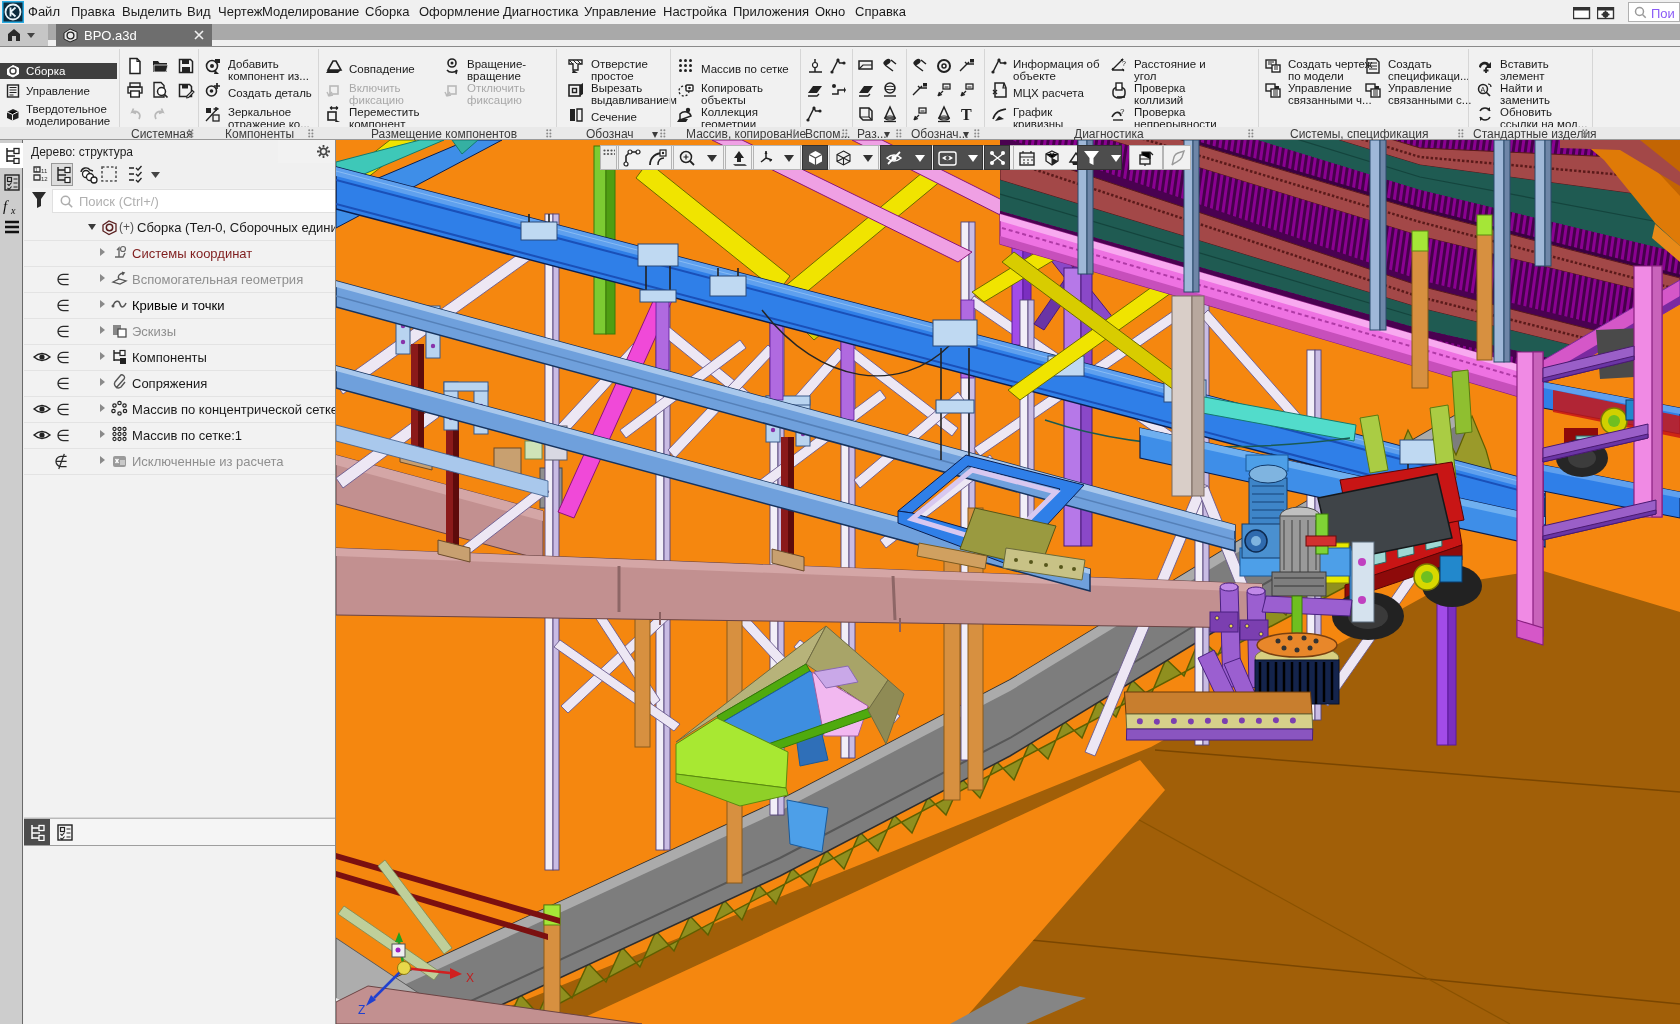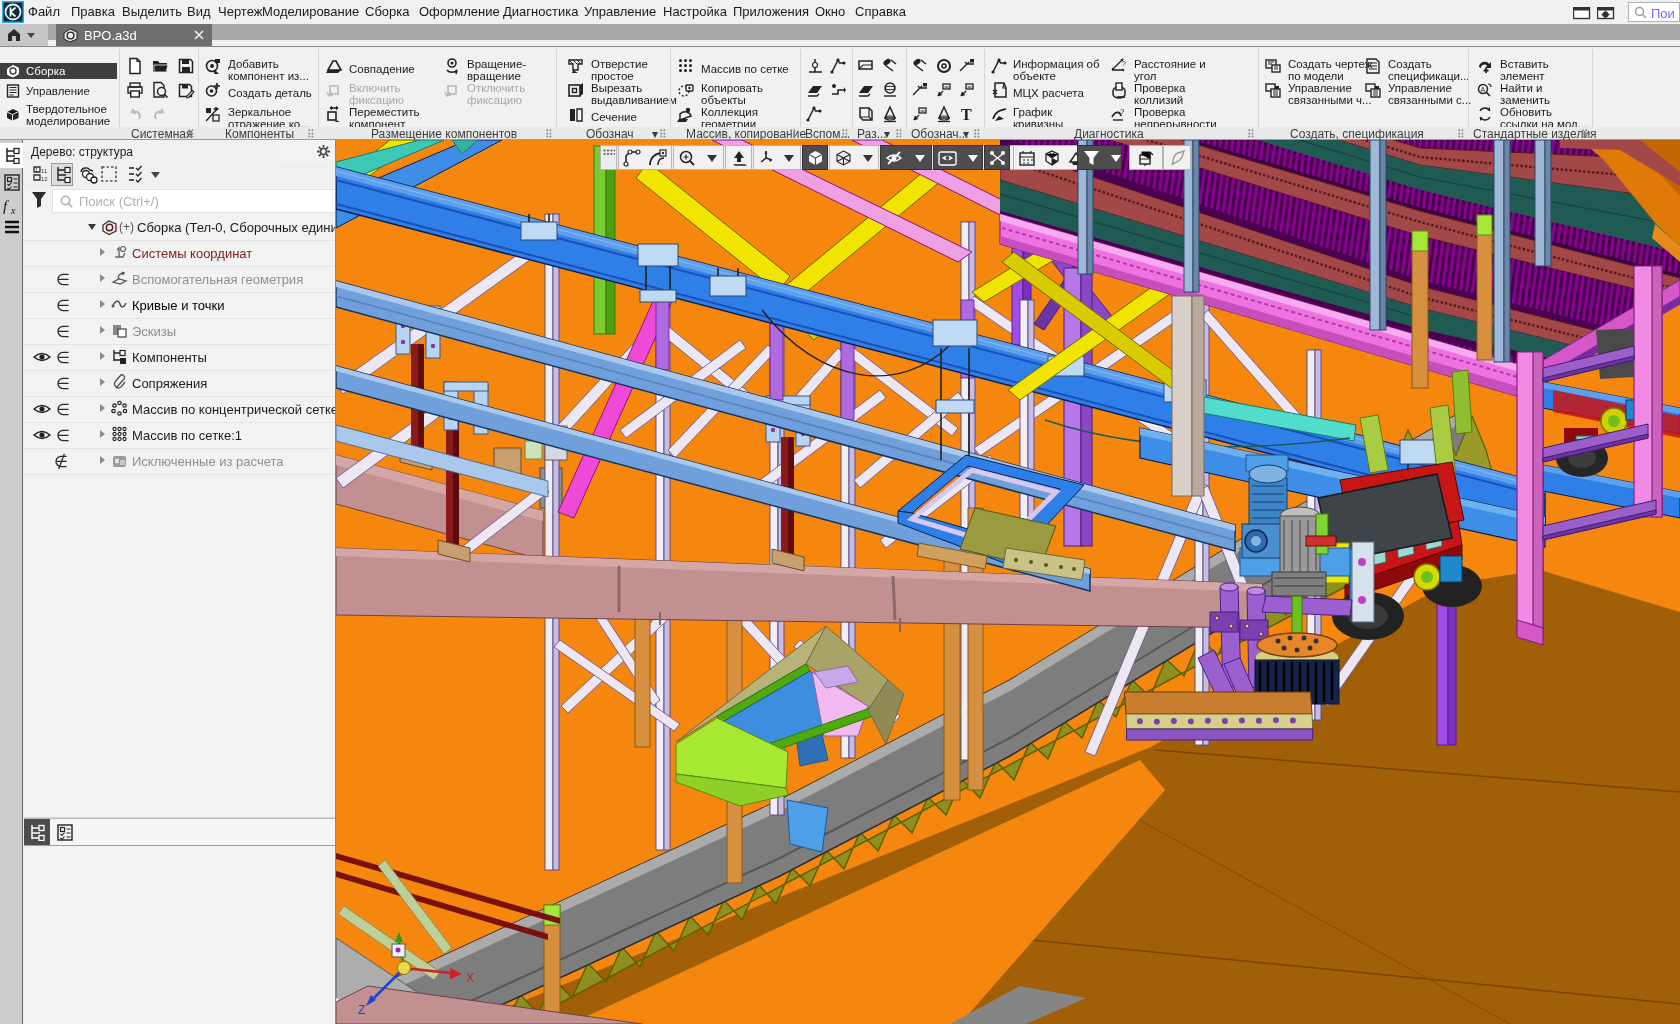--- a/index.html
+++ b/index.html
@@ -544,21 +544,21 @@
   <span class="glabel" style="left:371px">Размещение компонентов</span>
   <span class="glabel" style="left:586px">Обознач</span>
     <span class="glabel" style="left:652px">▾</span>
   <span class="glabel" style="left:686px">Массив, копирование</span>
   <span class="glabel" style="left:805px">Вспом...</span>
   <span class="glabel" style="left:857px">Раз...</span>
     <span class="glabel" style="left:884px">▾</span>
   <span class="glabel" style="left:911px">Обознач...</span>
     <span class="glabel" style="left:963px">▾</span>
   <span class="glabel" style="left:1074px">Диагностика</span>
-  <span class="glabel" style="left:1290px">Создать, спецификация</span>
+  <span class="glabel" style="left:1290px">Системы, спецификация</span>
   <span class="glabel" style="left:1473px">Стандартные изделия</span>
   <svg class="abs" style="left:188px;top:2px" width="6" height="9">
       <g fill="#8a8a8a">
         <circle cx="1.2" cy="1.2" r="1"></circle>
         <circle cx="4.4" cy="1.2" r="1"></circle>
         <circle cx="1.2" cy="4.4" r="1"></circle>
         <circle cx="4.4" cy="4.4" r="1"></circle>
         <circle cx="1.2" cy="7.6" r="1"></circle>
         <circle cx="4.4" cy="7.6" r="1"></circle>
       </g>

